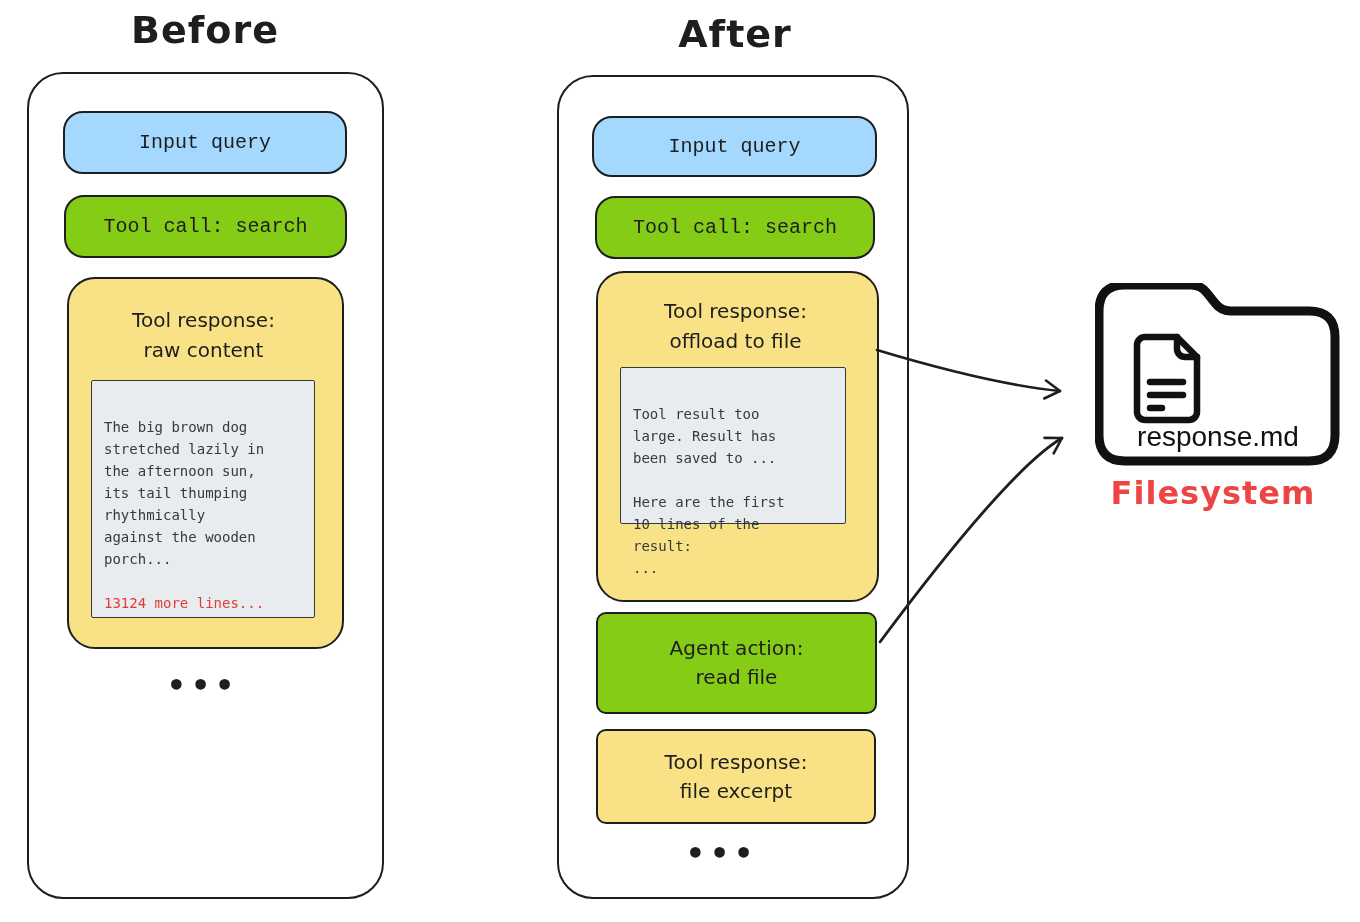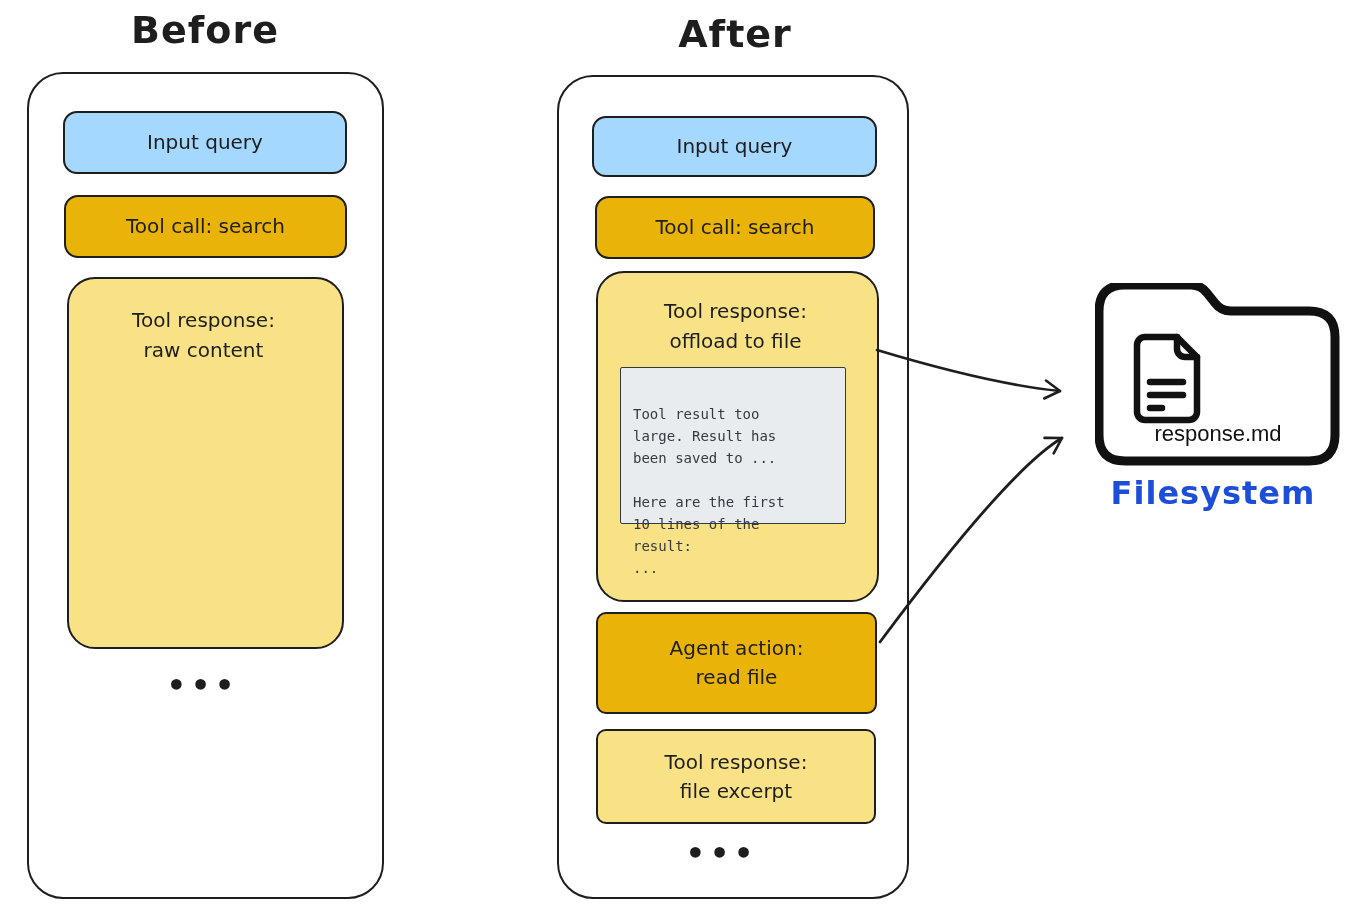--- a/index.html
+++ b/index.html
@@ -12,49 +12,49 @@
     letter-spacing:1px;color:#1e1e1e;
   }
   .lane{
     position:absolute;background:#ffffff;border:2.5px solid #1e1e1e;border-radius:36px;
   }
   .node{
     position:absolute;border:2.2px solid #1e1e1e;display:flex;align-items:center;
     justify-content:center;text-align:center;font-size:20px;font-weight:500;
     color:#1e1e1e;white-space:pre-line;line-height:1.45;
   }
-  .node.small{border-radius:14px;}
+  .node.small{border-radius:20px;font-family:Liberation Mono, monospace;}
   .node.mid{border-radius:10px;}
   .blue{background:#a5d8ff;}
-  .green{background:#eab308;}
+  .green{background:#84cc16;}
   .yellow{background:#f9e286;}
   .bigcard{
     position:absolute;background:#f9e286;border:2.2px solid #1e1e1e;border-radius:28px;
   }
   .cardtitle{
     position:absolute;left:0;right:0;text-align:center;font-size:20px;font-weight:500;
     white-space:pre-line;line-height:1.5;color:#1e1e1e;
   }
   .codebox{
     position:absolute;background:#e9ecef;border:1.8px solid #33393f;border-radius:2px;
     font-family:"DejaVu Sans Mono","Liberation Mono",monospace;font-size:14px;
     line-height:22px;color:#343a40;padding:13px 12px;white-space:pre-line;
     box-sizing:border-box;
   }
   .redline{color:#e23b36;margin-top:22px;white-space:pre-line;}
   .dots{
     position:absolute;text-align:center;font-size:30px;letter-spacing:5px;
     font-weight:700;color:#1e1e1e;
   }
   .fs-file-label{
-    position:absolute;text-align:center;font-size:22px;font-weight:500;color:#111111;
+    position:absolute;text-align:center;font-size:28px;font-weight:500;color:#111111;
     font-family:"Liberation Sans","DejaVu Sans",sans-serif;
   }
   .fs-caption{
-    position:absolute;text-align:center;font-size:32px;font-weight:700;color:#1d4ed8;
+    position:absolute;text-align:center;font-size:32px;font-weight:700;color:#ef4444;
     letter-spacing:1px;
   }
   svg{display:block;}
   .overlay{position:absolute;left:0;top:0;pointer-events:none;}
 </style>
 </head>
 <body>
 
 <div id="canvas">
 
@@ -63,20 +63,30 @@
 
   <div class="lane" style="left:27px;top:72px;width:353px;height:823px;"></div>
 
   <div class="node small blue" style="left:63px;top:111px;width:280px;height:59px;">Input query</div>
 
   <div class="node small green" style="left:64px;top:195px;width:279px;height:59px;">Tool call: search</div>
 
   <div class="bigcard" style="left:67px;top:277px;width:273px;height:368px;"></div>
   <div class="cardtitle" style="left:67px;top:305px;width:273px;">Tool response:
 raw content</div>
+  <div class="codebox" style="left:91px;top:380px;width:224px;height:238px;">
+    <span>The big brown dog
+stretched lazily in
+the afternoon sun,
+its tail thumping
+rhythmically
+against the wooden
+porch...</span>
+    <div class="redline">13124 more lines...</div>
+  </div>
 
   <div class="dots" style="left:143px;top:668px;width:120px;">•••</div>
 
   <div class="lane" style="left:557px;top:75px;width:348px;height:820px;"></div>
 
   <div class="node small blue" style="left:592px;top:116px;width:281px;height:57px;">Input query</div>
 
   <div class="node small green" style="left:595px;top:196px;width:276px;height:59px;">Tool call: search</div>
 
   <div class="bigcard" style="left:596px;top:271px;width:279px;height:327px;"></div>

